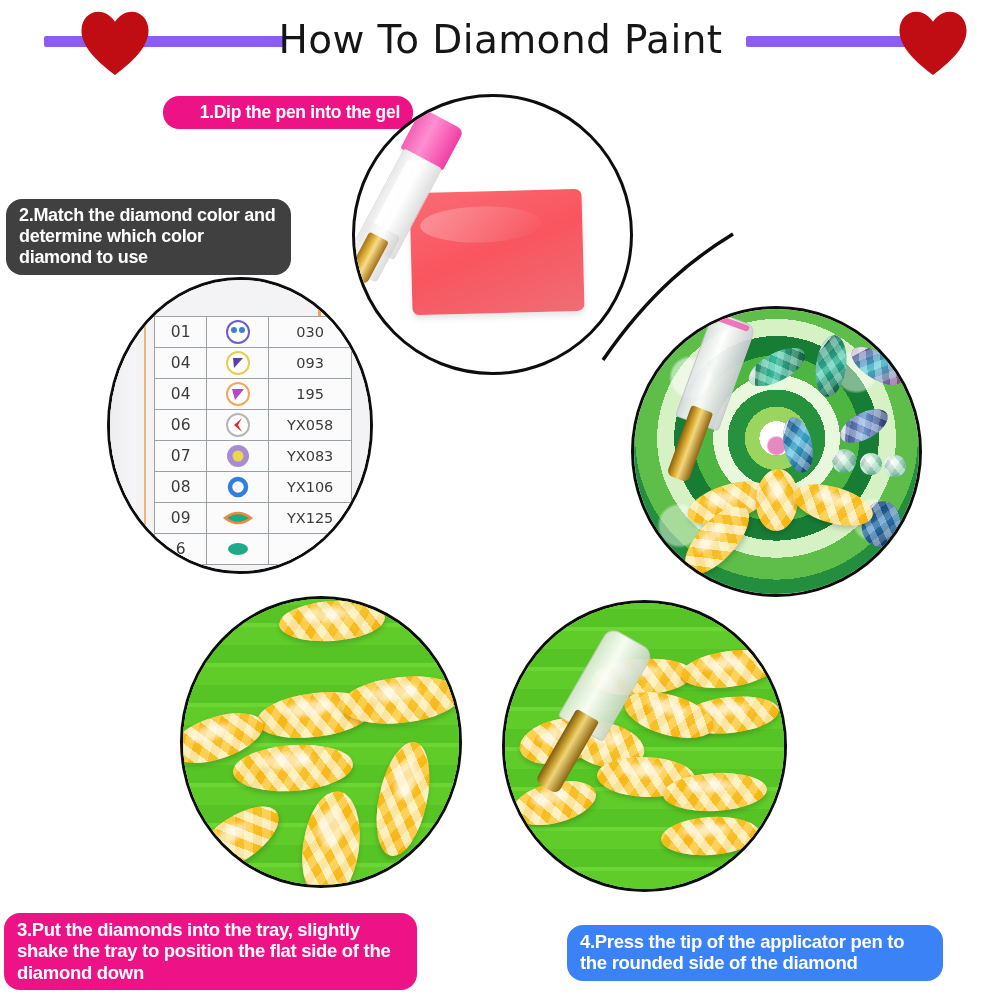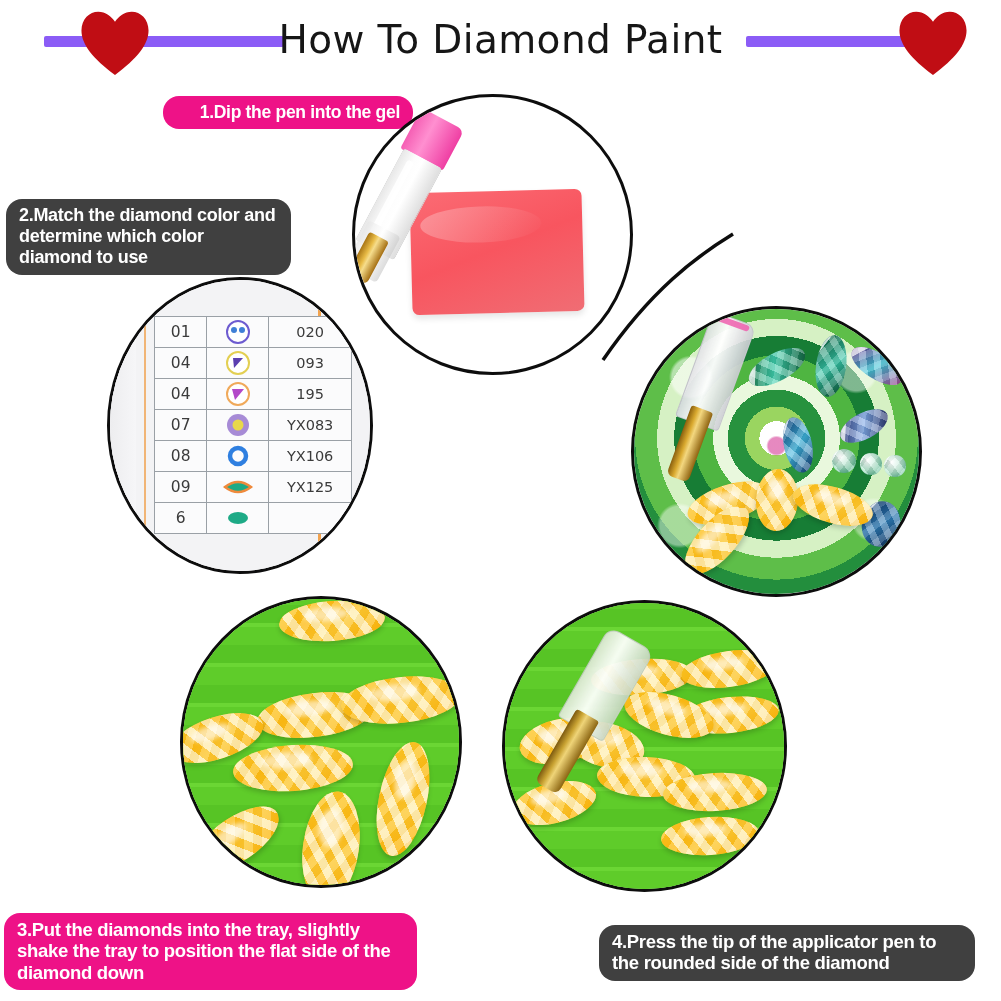--- a/index.html
+++ b/index.html
@@ -153,21 +153,21 @@
   <div class="label lab1" style="background: rgb(238, 18, 135); color: rgb(255, 255, 255);">1.Dip the pen into the gel</div>
 
   <div class="label lab2" style="background: #404040; color: rgb(255, 255, 255);">2.Match the diamond color and determine which color diamond to use</div>
 
   <svg class="connector" viewBox="0 0 160 140">
     <path d="M148 2 C 112 24, 66 58, 18 128" fill="none" stroke="#0d0d0d" stroke-width="3.5"></path>
   </svg>
 
   <div class="label lab3" style="background: rgb(238, 18, 135); color: rgb(255, 255, 255);">3.Put the diamonds into the tray, slightly shake the tray to position the flat side of the diamond down</div>
 
-  <div class="label lab4" style="background: #404040; color: rgb(255, 255, 255); margin-left: 32px;">4.Press the tip of the applicator pen to the rounded side of the diamond</div>
+  <div class="label lab4" style="background: #3b82f6; color: rgb(255, 255, 255);">4.Press the tip of the applicator pen to the rounded side of the diamond</div>
 
   <div class="circ c1" style="border-color: rgb(13, 13, 13);">
     <div class="inner">
       <div class="gelpad"></div>
       <div class="pen1">
         <div class="pen-cap"></div>
         <div class="pen-body"></div>
         <div class="pen-sleeve"></div>
         <div class="pen-tip"></div>
       </div>
@@ -185,21 +185,21 @@
               <td class="num">01</td>
               <td class="sym">
                 <div class="symwrap">
                     <svg width="26" height="26" viewBox="0 0 26 26">
                       <circle cx="13" cy="13" r="11" fill="#fff" stroke="#6d5bd0" stroke-width="2"></circle>
                       <circle cx="9" cy="11" r="3" fill="#3f7fd6"></circle>
                       <circle cx="17" cy="11" r="3" fill="#3f7fd6"></circle>
                     </svg>
                   </div>
               </td>
-              <td class="code">020</td>
+              <td class="code">030</td>
             </tr>
             <tr>
               <td class="num">04</td>
               <td class="sym">
                 <div class="symwrap">
                     <svg width="26" height="26" viewBox="0 0 26 26">
                       <circle cx="13" cy="13" r="11" fill="#fff" stroke="#e3cf52" stroke-width="2"></circle>
                       <path d="M8 8 L18 8 L9 18 Z" fill="#5b3fb0"></path>
                     </svg>
                   </div>
@@ -210,20 +210,32 @@
               <td class="num">04</td>
               <td class="sym">
                 <div class="symwrap">
                     <svg width="26" height="26" viewBox="0 0 26 26">
                       <circle cx="13" cy="13" r="11" fill="#fff" stroke="#f0a95a" stroke-width="2"></circle>
                       <path d="M7 8 L19 8 L10 19 Z" fill="#b348c9"></path>
                     </svg>
                   </div>
               </td>
               <td class="code">195</td>
+            </tr>
+            <tr>
+              <td class="num">06</td>
+              <td class="sym">
+                <div class="symwrap">
+                    <svg width="26" height="26" viewBox="0 0 26 26">
+                      <circle cx="13" cy="13" r="11" fill="#fff" stroke="#b5b5b5" stroke-width="2"></circle>
+                      <path d="M17 6 L9 13 L17 20 L13 13 Z" fill="#e02b2b"></path>
+                    </svg>
+                  </div>
+              </td>
+              <td class="code">YX058</td>
             </tr>
             <tr>
               <td class="num">07</td>
               <td class="sym">
                 <div class="symwrap">
                     <svg width="26" height="26" viewBox="0 0 26 26">
                       <circle cx="13" cy="13" r="11" fill="#a78bd6"></circle>
                       <circle cx="13" cy="13" r="5.5" fill="#e8d84a"></circle>
                     </svg>
                   </div>

